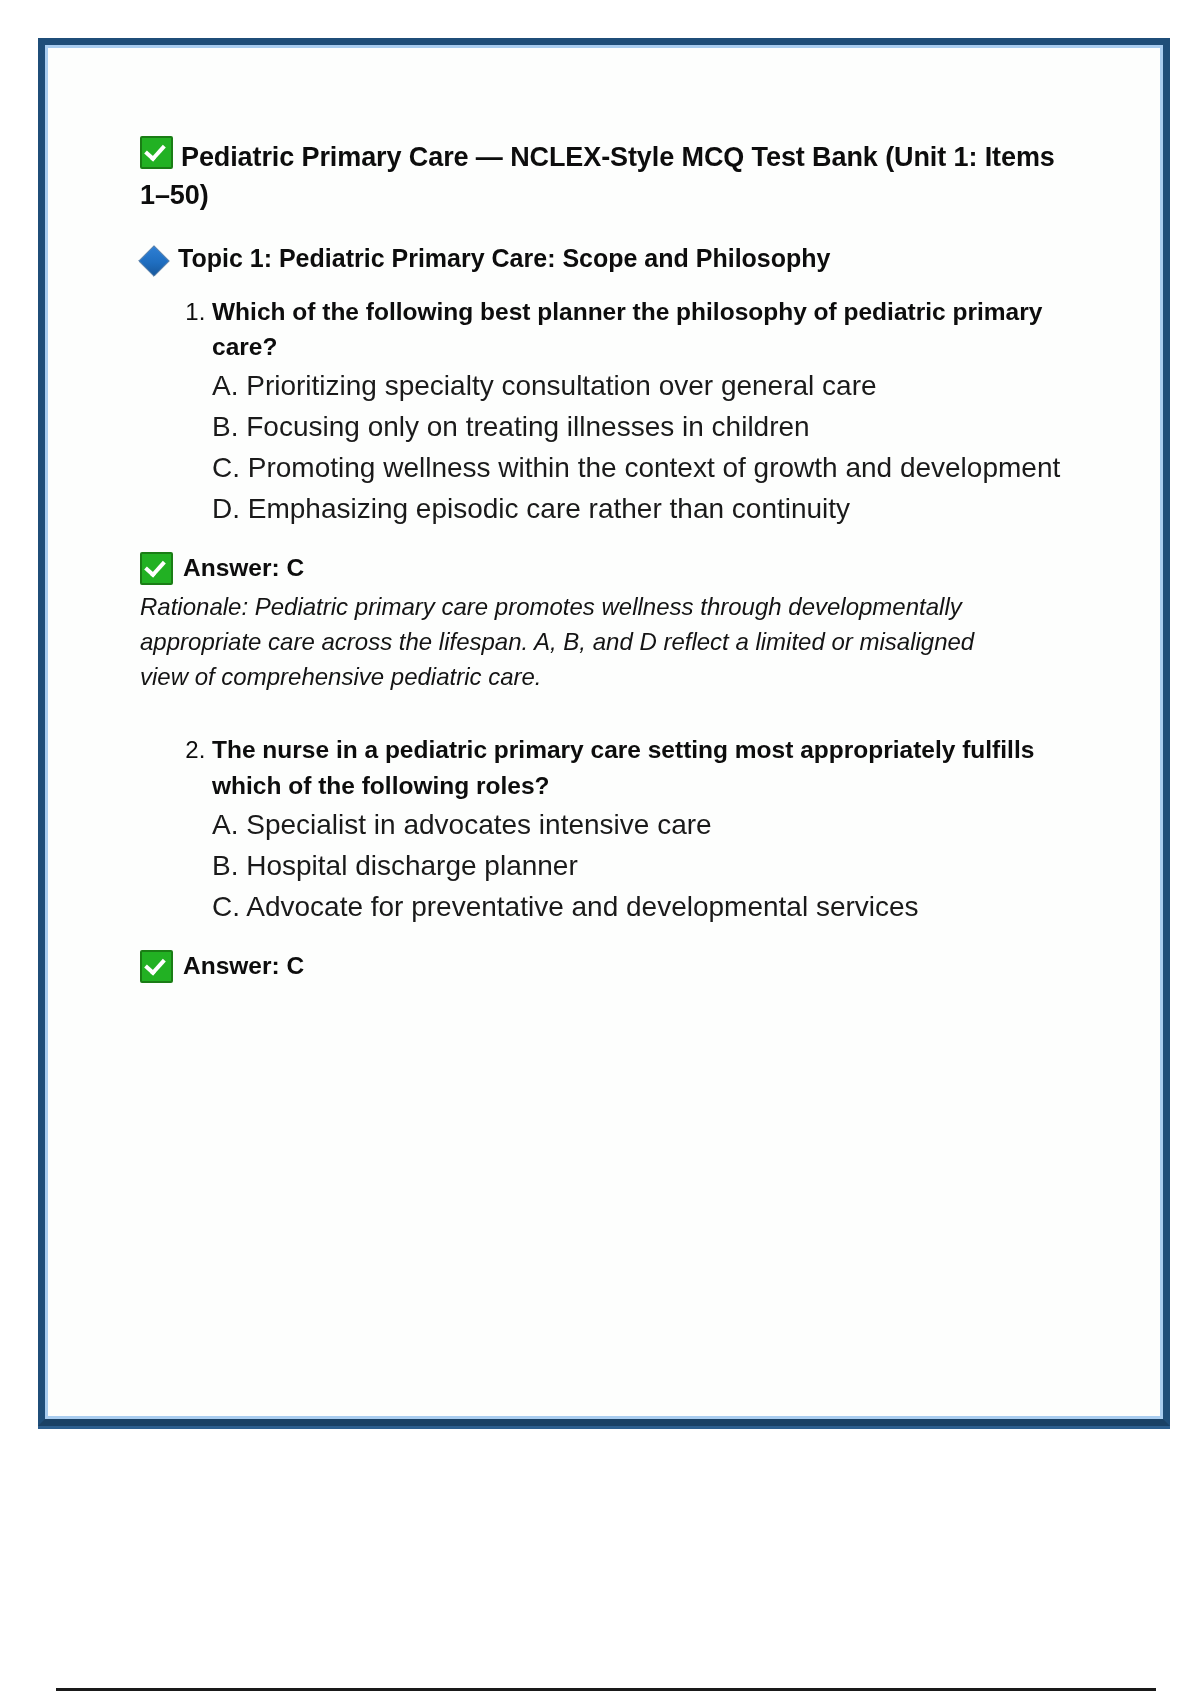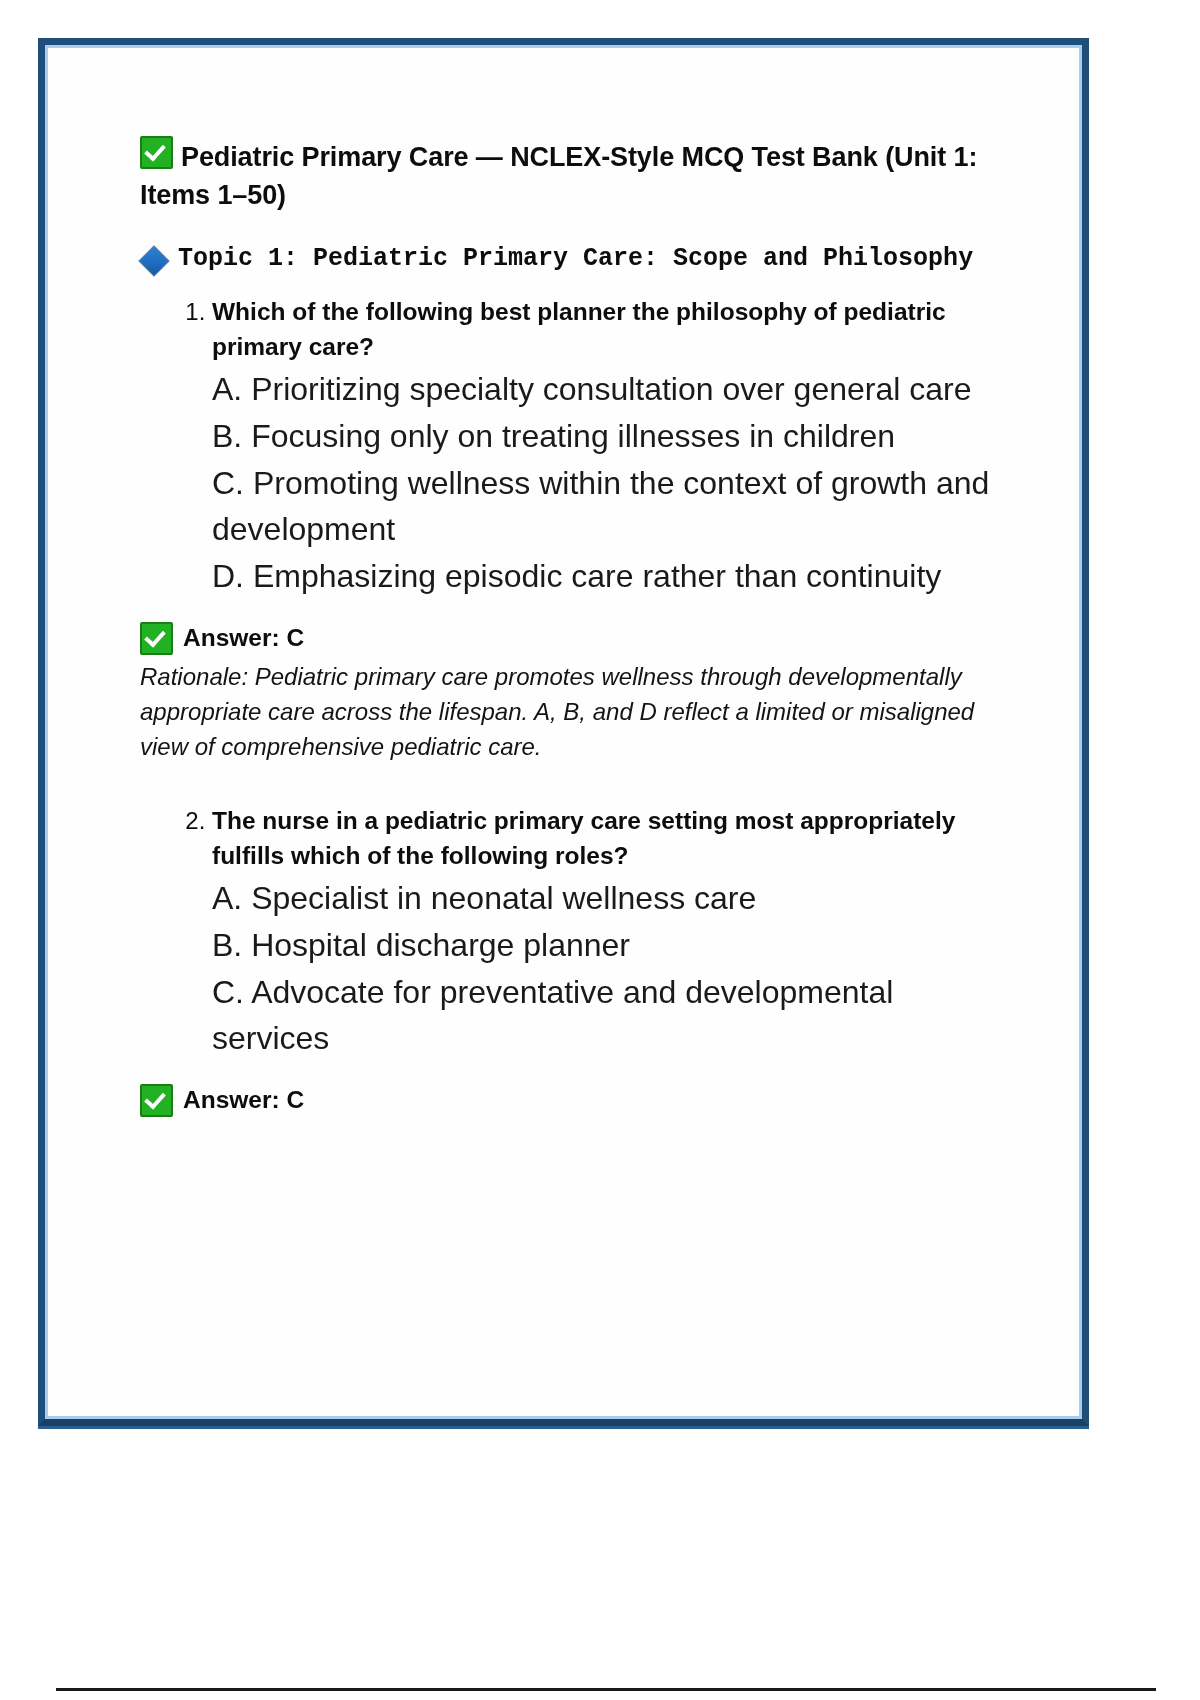--- a/index.html
+++ b/index.html
@@ -13,21 +13,21 @@
     font-family: "Liberation Sans", sans-serif;
     position: relative;
     overflow: hidden;
   }
 
   
   .page-frame {
     position: absolute;
     left: 38px;
     top: 38px;
-    width: 1051px;
+    width: 1132px;
     height: 1388px;
     box-sizing: border-box;
     border: 7px solid #1f4e79;
     border-bottom-color: #1a4165;
     background: #fde047;
     box-shadow: 0 3px 0 0 #2d5f8f;
   }
   .page-frame-inner {
     position: absolute;
     inset: 0;
@@ -57,21 +57,21 @@
   .topic-heading {
     font-size: 25px;
     font-weight: bold;
     color: #0d0d0d;
     line-height: 1.4;
     margin: 0 0 18px 0;
     display: flex;
     align-items: flex-start;
     gap: 10px;
   }
-  .topic-heading .topic-text { flex: 1; font-family: Liberation Mono, monospace; }
+  .topic-heading .topic-text { flex: 1; }
 
   ol.question-list {
     margin: 0;
     padding: 0 0 0 72px;
     list-style-position: outside;
   }
   ol.question-list > li {
     font-size: 24.5px;
     font-weight: bold;
     color: #0d0d0d;
@@ -85,21 +85,21 @@
   }
   .q-stem {
     font-weight: bold;
     display: block;
   }
   .options {
     font-weight: normal;
     margin-top: 1px;
   }
   .option {
-    font-size: 32px;
+    font-size: 28px;
     font-weight: normal;
     color: #1a1a1a;
     line-height: 1.46;
   }
 
   .answer-line {
     font-size: 24.5px;
     font-weight: bold;
     color: #0d0d0d;
     display: flex;
@@ -197,21 +197,21 @@
         <span>Answer: C</span>
       </p>
       <p class="rationale">Rationale: Pediatric primary care promotes wellness through developmentally appropriate care across the lifespan. A, B, and D reflect a limited or misaligned view of comprehensive pediatric care.</p>
 
       <div class="block-gap"></div>
 
       <ol class="question-list" start="2">
         <li>
           <span class="q-stem">The nurse in a pediatric primary care setting most appropriately fulfills which of the following roles?</span>
           <div class="options">
-            <div class="option">A. Specialist in neonatal wellness care</div>
+            <div class="option">A. Specialist in advocates intensive care</div>
             <div class="option">B. Hospital discharge planner</div>
             <div class="option">C. Advocate for preventative and developmental services</div>
           </div>
         </li>
       </ol>
 
       <p class="answer-line">
         <span class="check-icon"></span>
         <span>Answer: C</span>
       </p>

